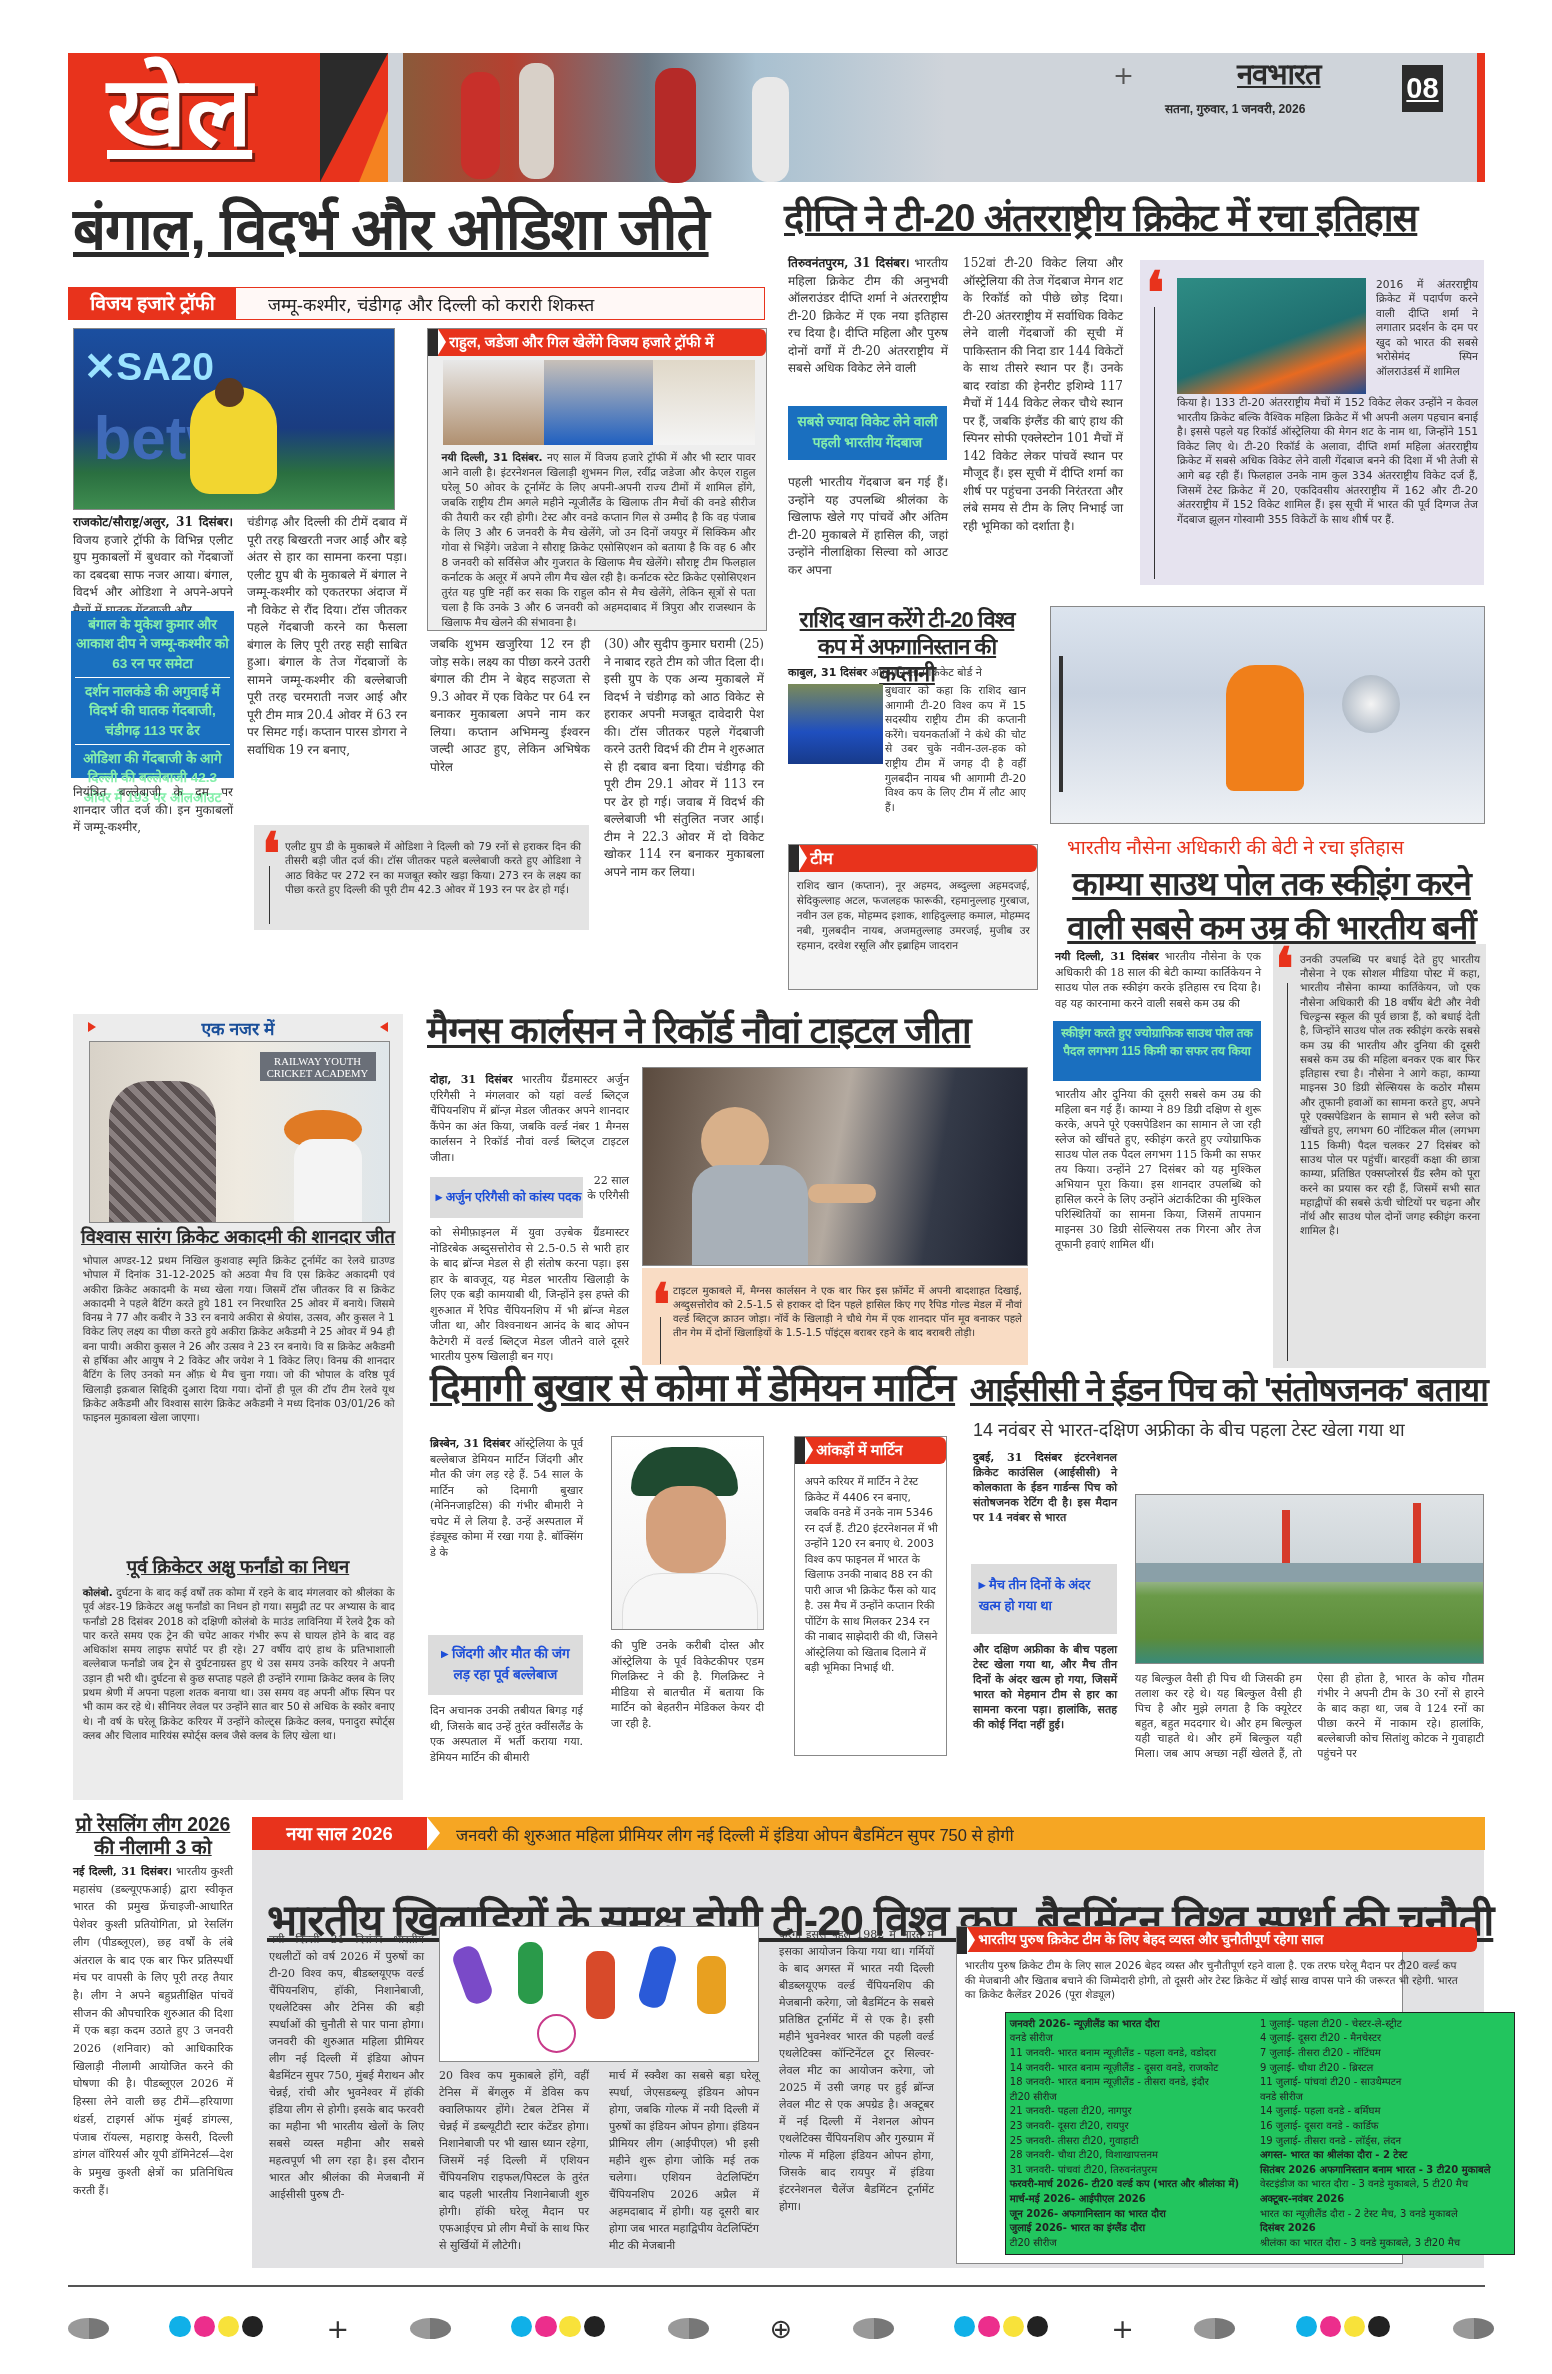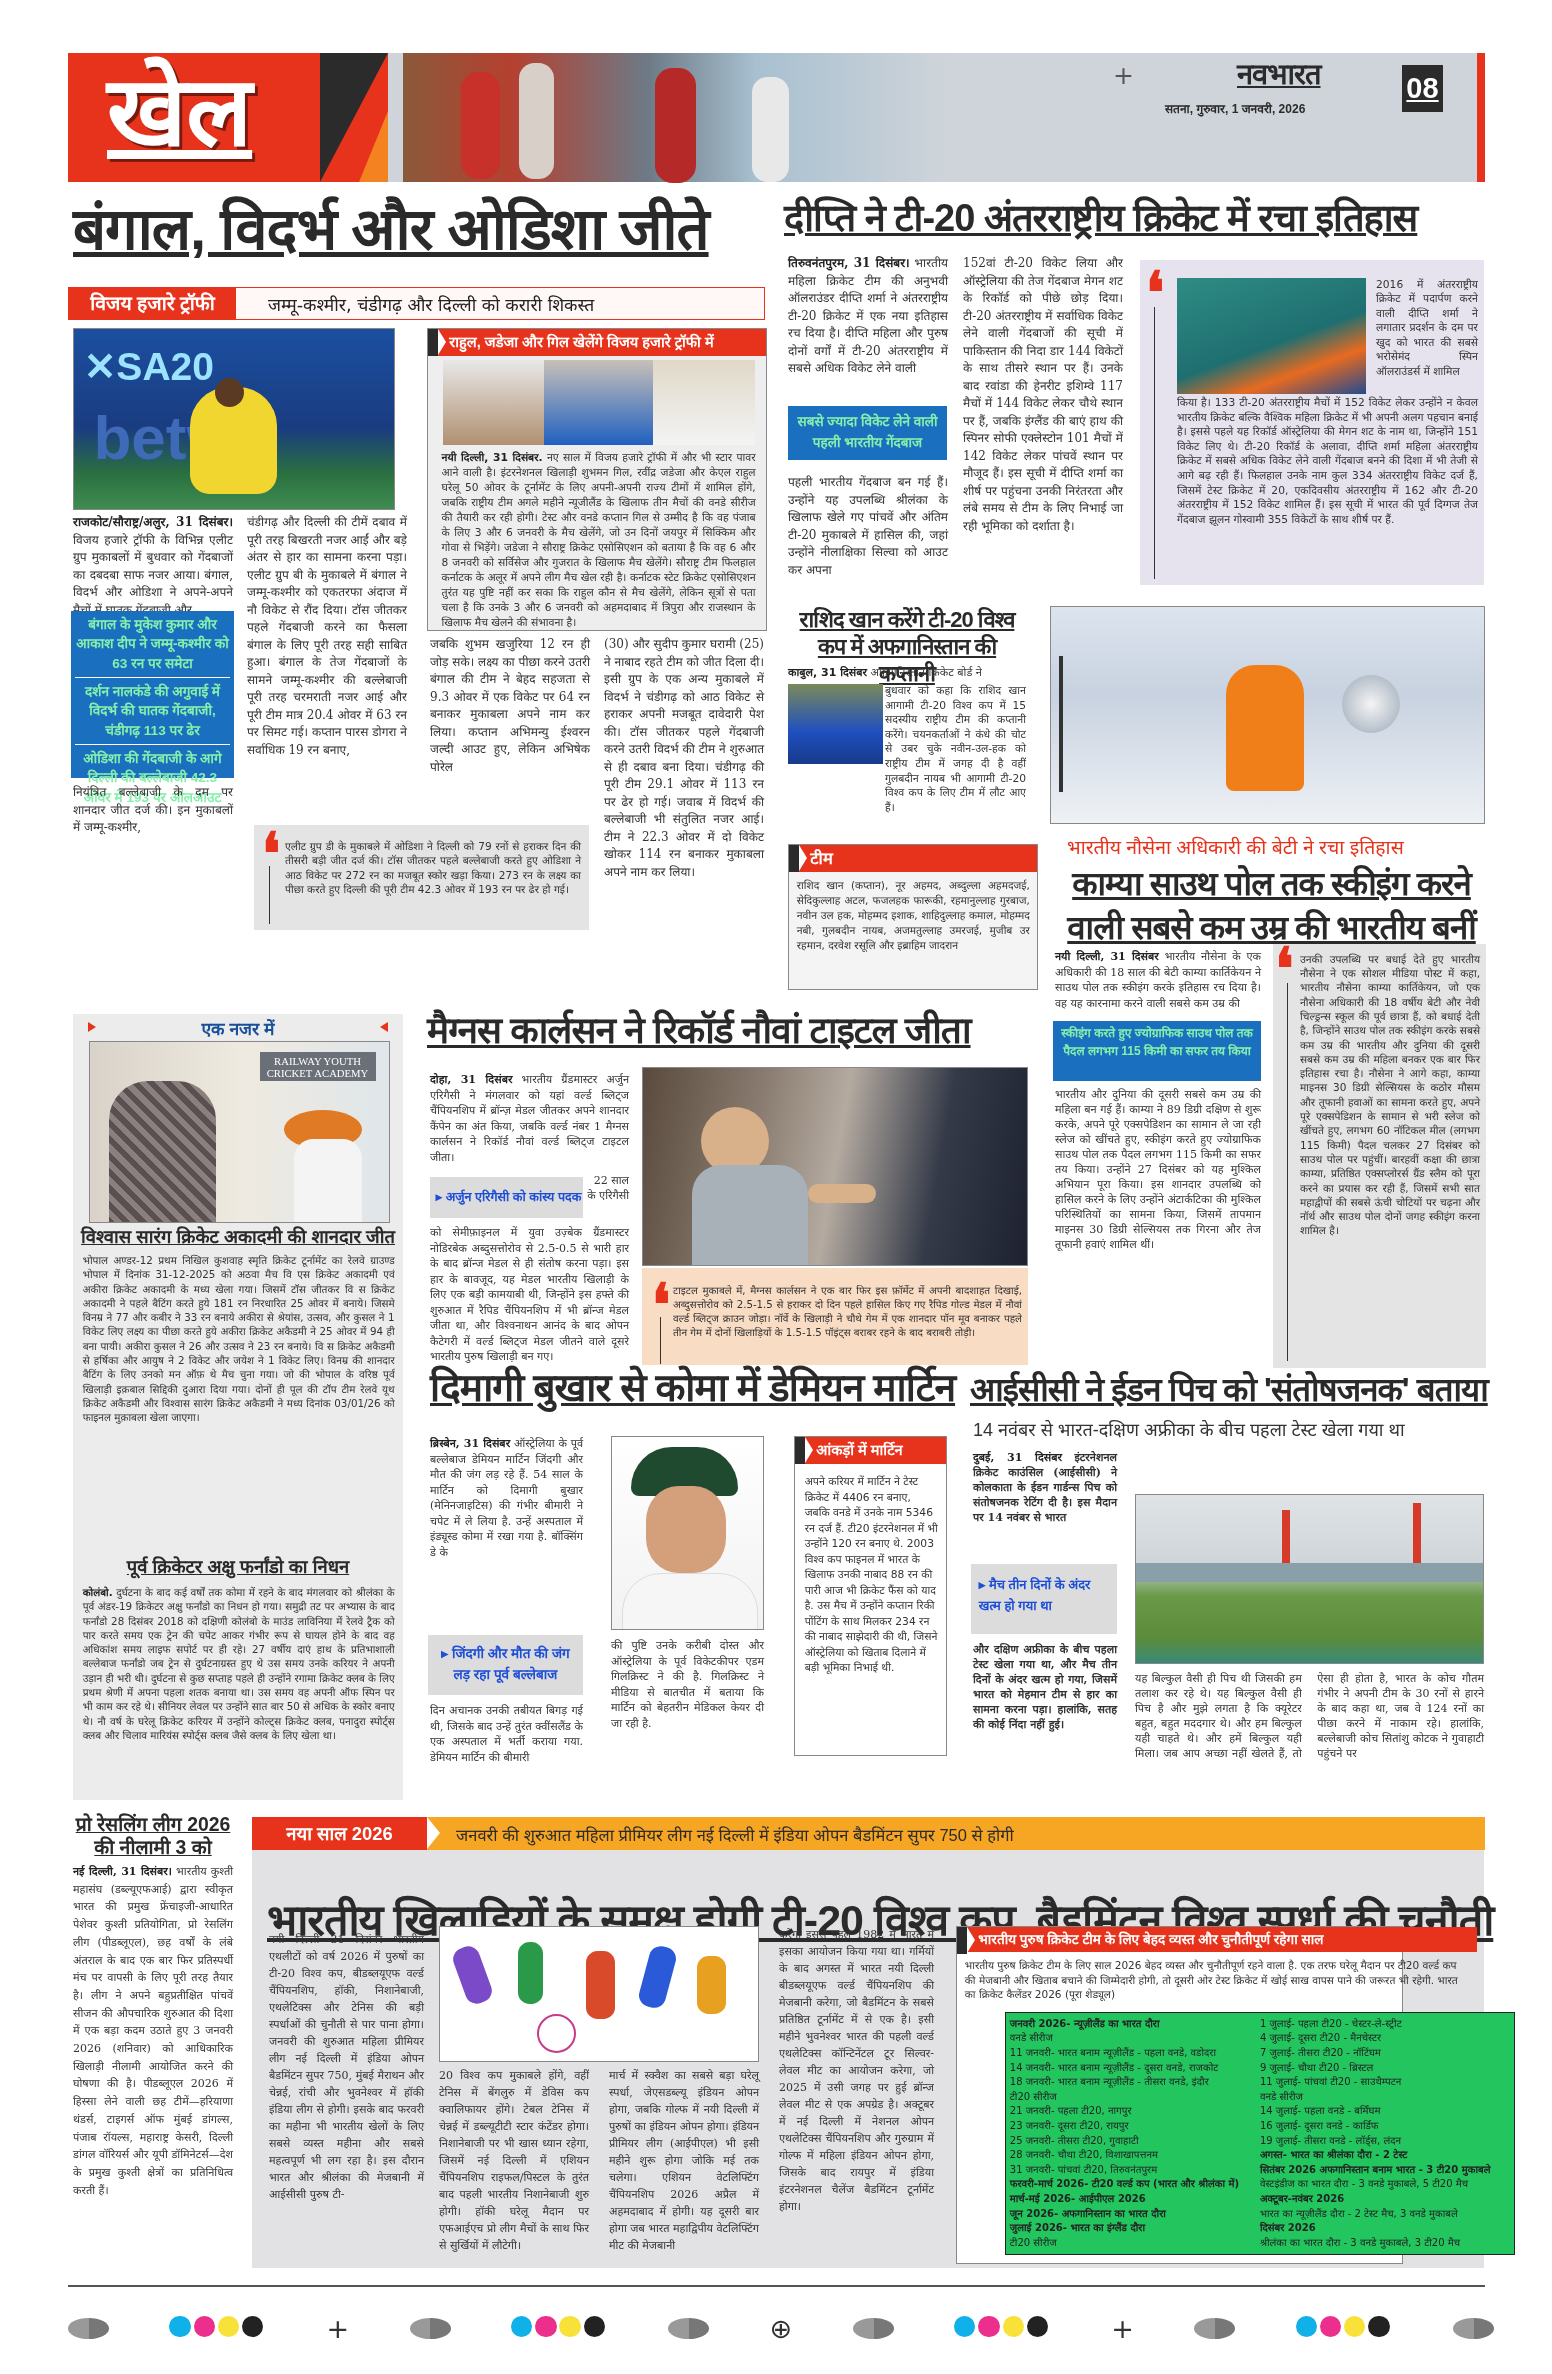--- a/index.html
+++ b/index.html
@@ -9,21 +9,21 @@
   .hl { font-family: "Liberation Sans", sans-serif; font-weight: bold; color: #2a2a2a; letter-spacing: -1px; line-height: 1.05; text-decoration: underline; }
   .body-text { font-family: "DejaVu Serif", serif; font-size: 12px; line-height: 17.5px; color: #333; text-align: justify; }
   .sans-text { font-family: "DejaVu Sans", sans-serif; font-size: 11.6px; line-height: 16.5px; color: #333; text-align: justify; }
   .dateline { font-weight: bold; color: #222; }
   .photo { position: absolute; overflow: hidden; border: 1px solid #888; }
   .redtag { background: #e8331c; color: #fff; font-family: "Liberation Sans", sans-serif; font-weight: bold; }
   .bluebox { background: #1a6fbf; color: #86efac; font-family: "Liberation Sans", sans-serif; font-weight: bold; text-align: center; }
   .greybox { background: #e4e4e4; }
   .quote-mark { color: #e8331c; font-family: "DejaVu Serif", serif; font-weight: bold; font-size: 58px; line-height: 39px; }
   .subhead-grey { background: #dcdcdc; font-family: "Liberation Sans", sans-serif; font-weight: bold; color: #1d4ed8; }
-  .boxhead { position: relative; height: 27px; background: #e8331c; color: #fff; font-family: "Liberation Sans", sans-serif; font-weight: bold; font-size: 16.5px; line-height: 27px; padding-left: 21.3px; }
+  .boxhead { position: relative; height: 27px; background: #e8331c; color: #fff; font-family: "Liberation Sans", sans-serif; font-weight: bold; font-size: 16.5px; line-height: 27px; padding-left: 21.3px; border-radius: 6px; }
   .boxhead::before { content: ""; position: absolute; left: 0; top: 0; width: 9.7px; height: 27px; background: #2b2b2b; }
   .boxhead::after { content: ""; position: absolute; left: 9.7px; top: 0; border-top: 13.6px solid transparent; border-bottom: 13.6px solid transparent; border-left: 8.7px solid #fff; }
   .regmarks { position: absolute; top: 2334px; left: 68px; width: 1426px; height: 29px; display: flex; align-items: center; justify-content: space-between; }
   .dot { width: 21.3px; height: 21.3px; border-radius: 50%; display: inline-block; margin-right: 2.9px; }
   .oval { width: 41px; height: 21.3px; border-radius: 50%; background: linear-gradient(90deg, #999 50%, #777 50%); display: inline-block; }
   .cross { font-size: 27px; color: #333; font-family: "DejaVu Sans", sans-serif; }
   .sched-line { font-family: "DejaVu Sans", sans-serif; font-size: 10px; line-height: 14.6px; color: #222; white-space: nowrap; }
   .sched-line.b { font-weight: bold; }
 </style>
 </head>

